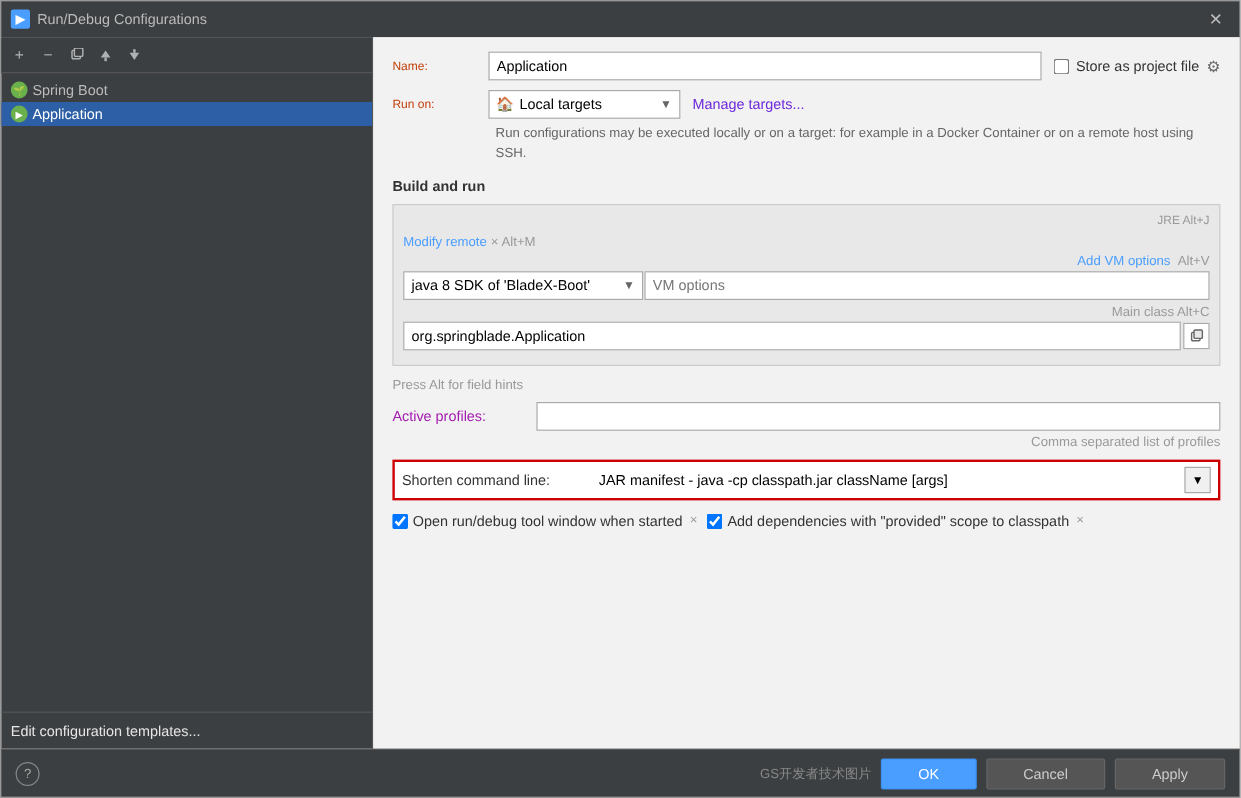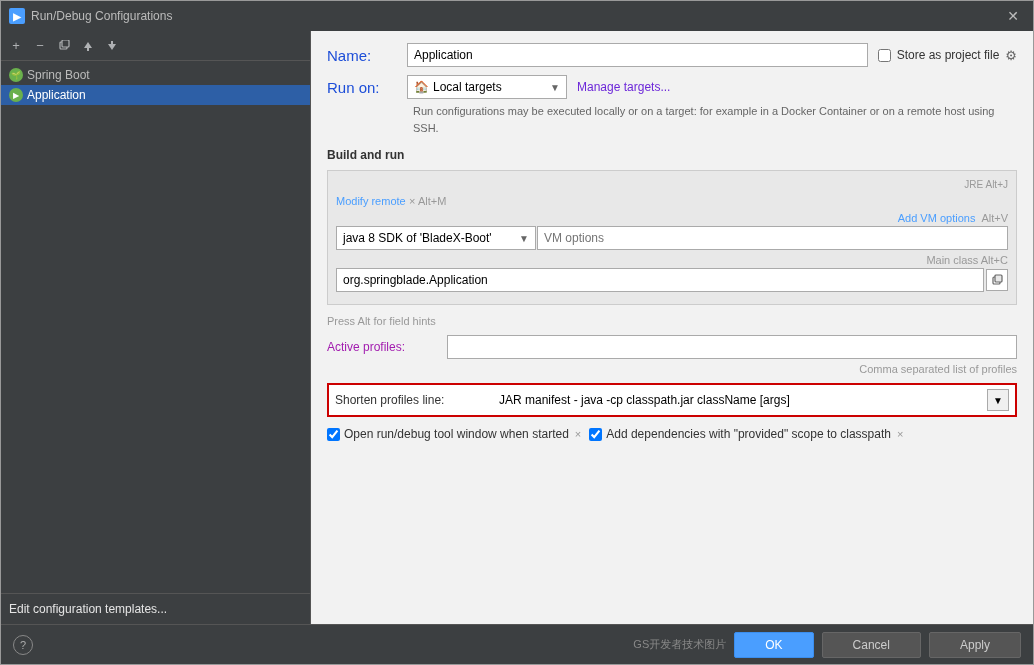--- a/index.html
+++ b/index.html
@@ -142,22 +142,22 @@
       padding: 12px 16px;
     }
 
     .form-row {
       display: flex;
       align-items: center;
       margin-bottom: 8px;
     }
     .form-label {
       min-width: 80px;
-      color: #1d4ed8;
-      font-size: 15px;
+      color: #c2410c;
+      font-size: 10px;
     }
     .form-input {
       flex: 1;
       height: 24px;
       border: 1px solid #aaa;
       background: white;
       padding: 2px 6px;
       font-size: 12px;
       outline: none;
     }
@@ -592,21 +592,21 @@
 
       <div class="field-hints">Press Alt for field hints</div>
 
       <div class="active-profiles-row">
         <span class="active-profiles-label">Active profiles:</span>
         <input class="active-profiles-input" type="text" style="">
       </div>
       <div class="profiles-hint">Comma separated list of profiles</div>
 
       <div class="shorten-row">
-        <span class="shorten-label">Shorten profiles line:</span>
+        <span class="shorten-label">Shorten command line:</span>
         <div class="shorten-select">
           <span>JAR manifest - java -cp classpath.jar className [args]</span>
         </div>
         <div class="shorten-dropdown">▼</div>
       </div>
 
       <div class="checkbox-row">
         <label class="checkbox-item">
           <input type="checkbox" checked="" style="">
           <span>Open run/debug tool window when started</span>

